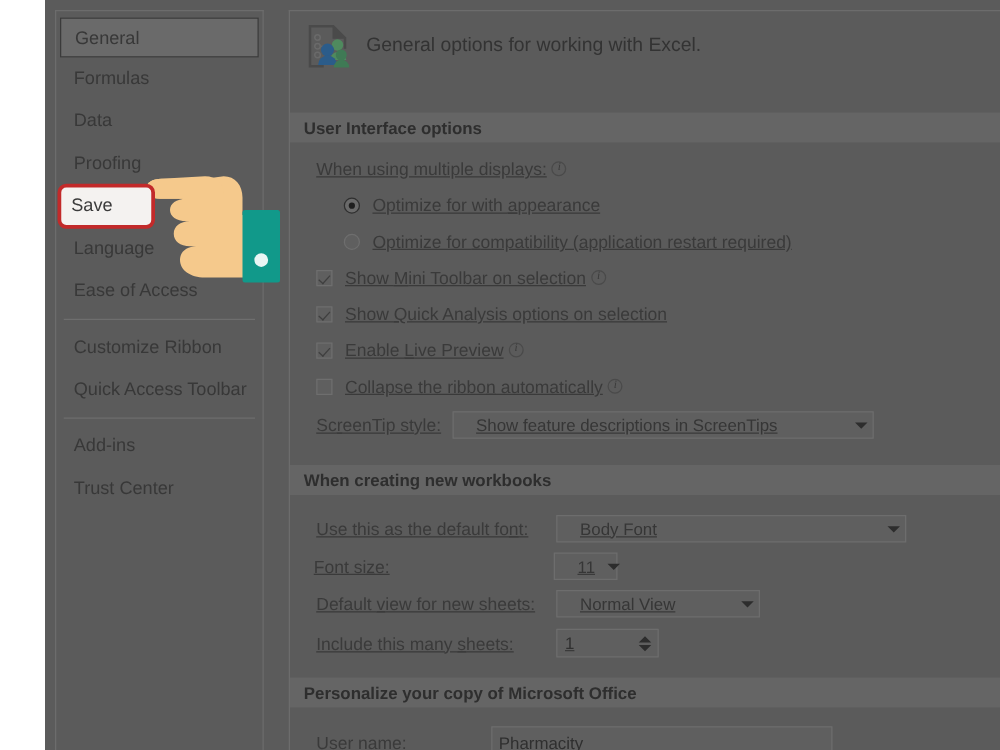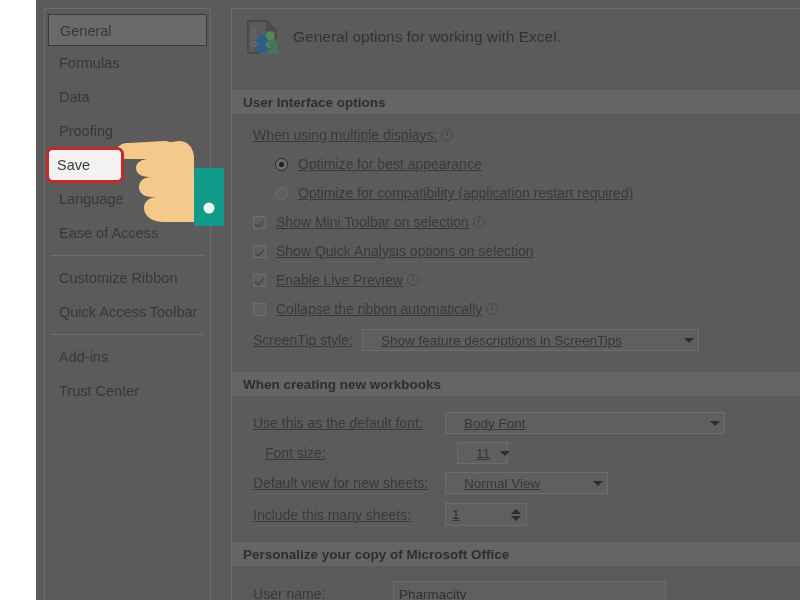--- a/index.html
+++ b/index.html
@@ -347,21 +347,21 @@
       <span class="section-band-label">User Interface options</span>
     </div>
 
     <div class="row" style="left:22px; top:119px">
       <span class="row-label">When using multiple displays:</span>
       <span class="info-icon"></span>
     </div>
 
     <div class="row" style="left:44px; top:148px">
       <span class="radio checked"></span>
-      <span><span>Optimize for best </span><u>a</u><span>ppearance</span></span>
+      <span><span>Optimize for with </span><u>a</u><span>ppearance</span></span>
     </div>
 
     <div class="row" style="left:44px; top:177px">
       <span class="radio"></span>
       <span><span>Optimize for </span><u>c</u><span>ompatibility (application restart required)</span></span>
     </div>
 
     <div class="row" style="left:22px; top:206px">
       <span class="checkbox checked"></span>
       <span><span>Show </span><u>M</u><span>ini Toolbar on selection</span></span>
@@ -398,21 +398,21 @@
     </div>
 
     <div class="row" style="left:22px; top:404px">
       <span class="row-label" style="width:192px"><span>Use this as the default fo</span><u>n</u><span>t:</span></span>
       <span class="combo" style="width:280px">
         <span>Body Font</span>
         <span class="caret"></span>
       </span>
     </div>
 
-    <div class="row" style="left:34px; top:434px">
+    <div class="row" style="left:20px; top:434px">
       <span class="row-label" style="width:192px"><span>Font si</span><u>z</u><span>e:</span></span>
       <span class="combo" style="width:51px">
         <span>11</span>
         <span class="caret"></span>
       </span>
     </div>
 
     <div class="row" style="left:22px; top:464px">
       <span class="row-label" style="width:192px"><span>Default </span><u>v</u><span>iew for new sheets:</span></span>
       <span class="combo" style="width:163px">

